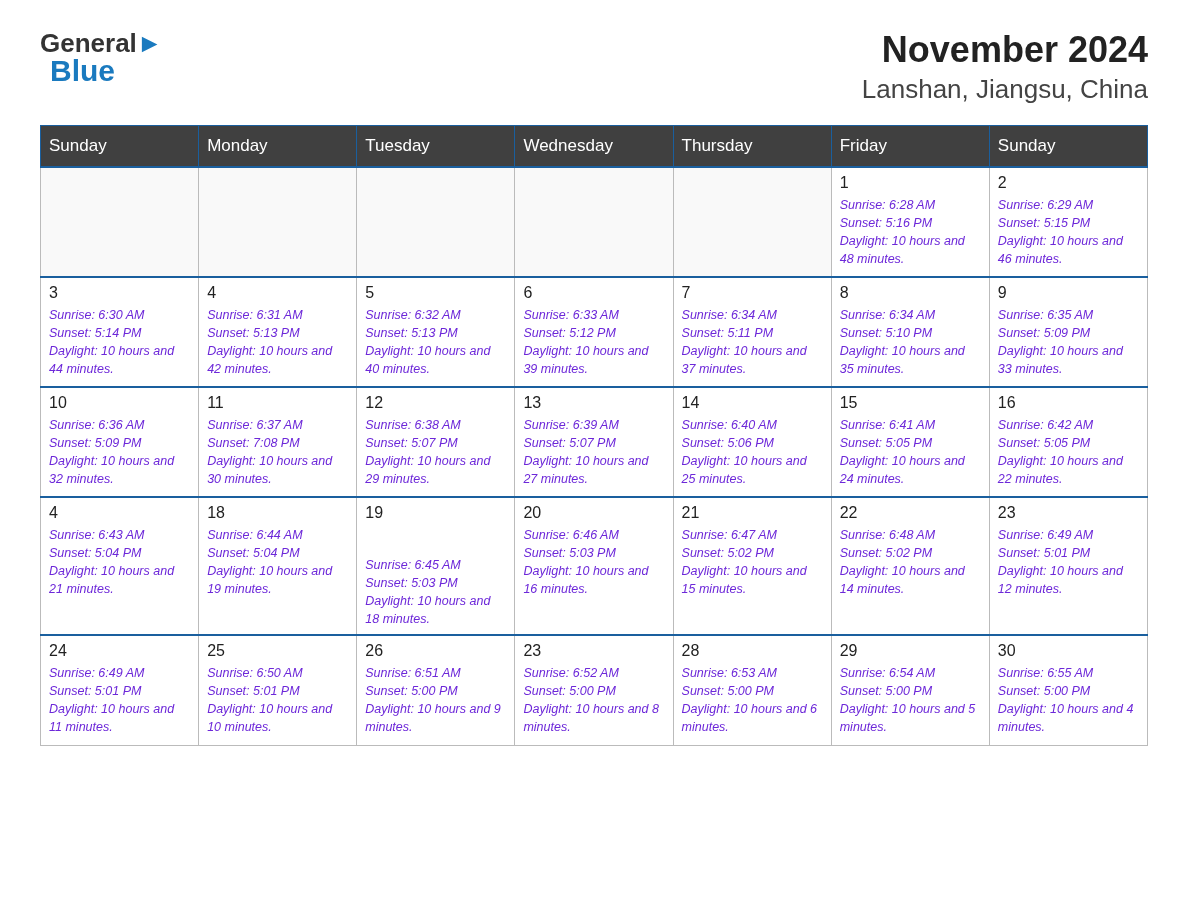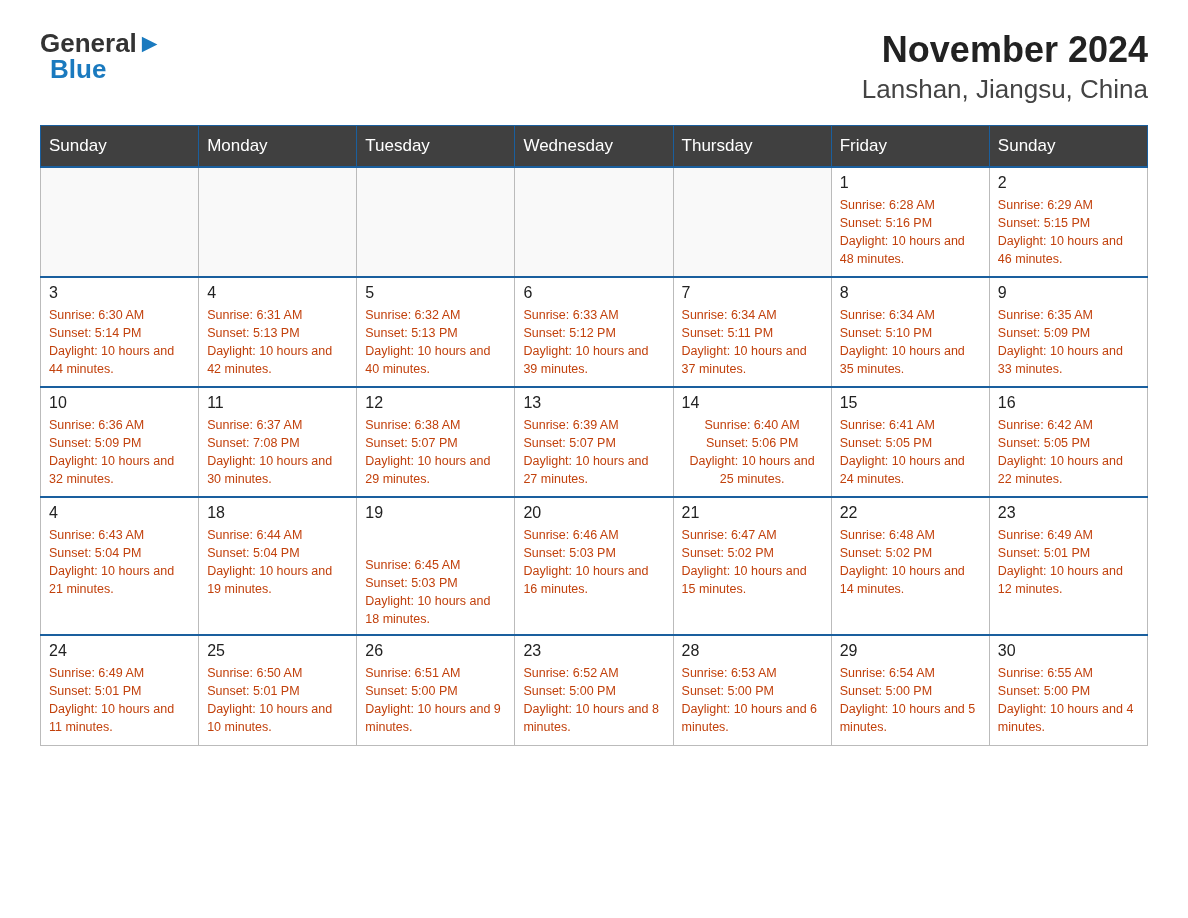--- a/index.html
+++ b/index.html
@@ -23,21 +23,21 @@
     .logo-general {
       font-size: 26px;
       font-weight: bold;
       color: #333;
       line-height: 1;
     }
     .logo-general span {
       color: #1a7abf;
     }
     .logo-blue {
-      font-size: 26px;
+      font-size: 30px;
       font-weight: bold;
       color: #1a7abf;
       margin-left: 10px;
       line-height: 1;
     }
     .title-block {
       text-align: right;
     }
     .month-year {
       font-size: 36px;
@@ -79,22 +79,23 @@
       background: #f9f9f9;
     }
     .day-num {
       font-size: 16px;
       color: #222;
       font-weight: normal;
       margin-bottom: 4px;
     }
     .day-info {
       font-size: 12.5px;
-      color: #c2410c;
+      color: #6d28d9;
       line-height: 1.45;
+      font-style: italic;
     }
     .week-row td {
       border-top: 2px solid #1a5f9e;
     }
   </style>
 </head>
 <body>
 
 <div class="header">
   <div class="logo">
@@ -205,21 +206,21 @@
 Daylight: 10 hours and 29 minutes.</div>
         </td>
         <td>
           <div class="day-num">13</div>
           <div class="day-info" style="white-space: pre-line;">Sunrise: 6:39 AM
 Sunset: 5:07 PM
 Daylight: 10 hours and 27 minutes.</div>
         </td>
         <td>
           <div class="day-num">14</div>
-          <div class="day-info" style="white-space: pre-line; text-align: center;">Sunrise: 6:40 AM
+          <div class="day-info" style="white-space: pre-line;">Sunrise: 6:40 AM
 Sunset: 5:06 PM
 Daylight: 10 hours and 25 minutes.</div>
         </td>
         <td>
           <div class="day-num">15</div>
           <div class="day-info" style="white-space: pre-line;">Sunrise: 6:41 AM
 Sunset: 5:05 PM
 Daylight: 10 hours and 24 minutes.</div>
         </td>
         <td>

